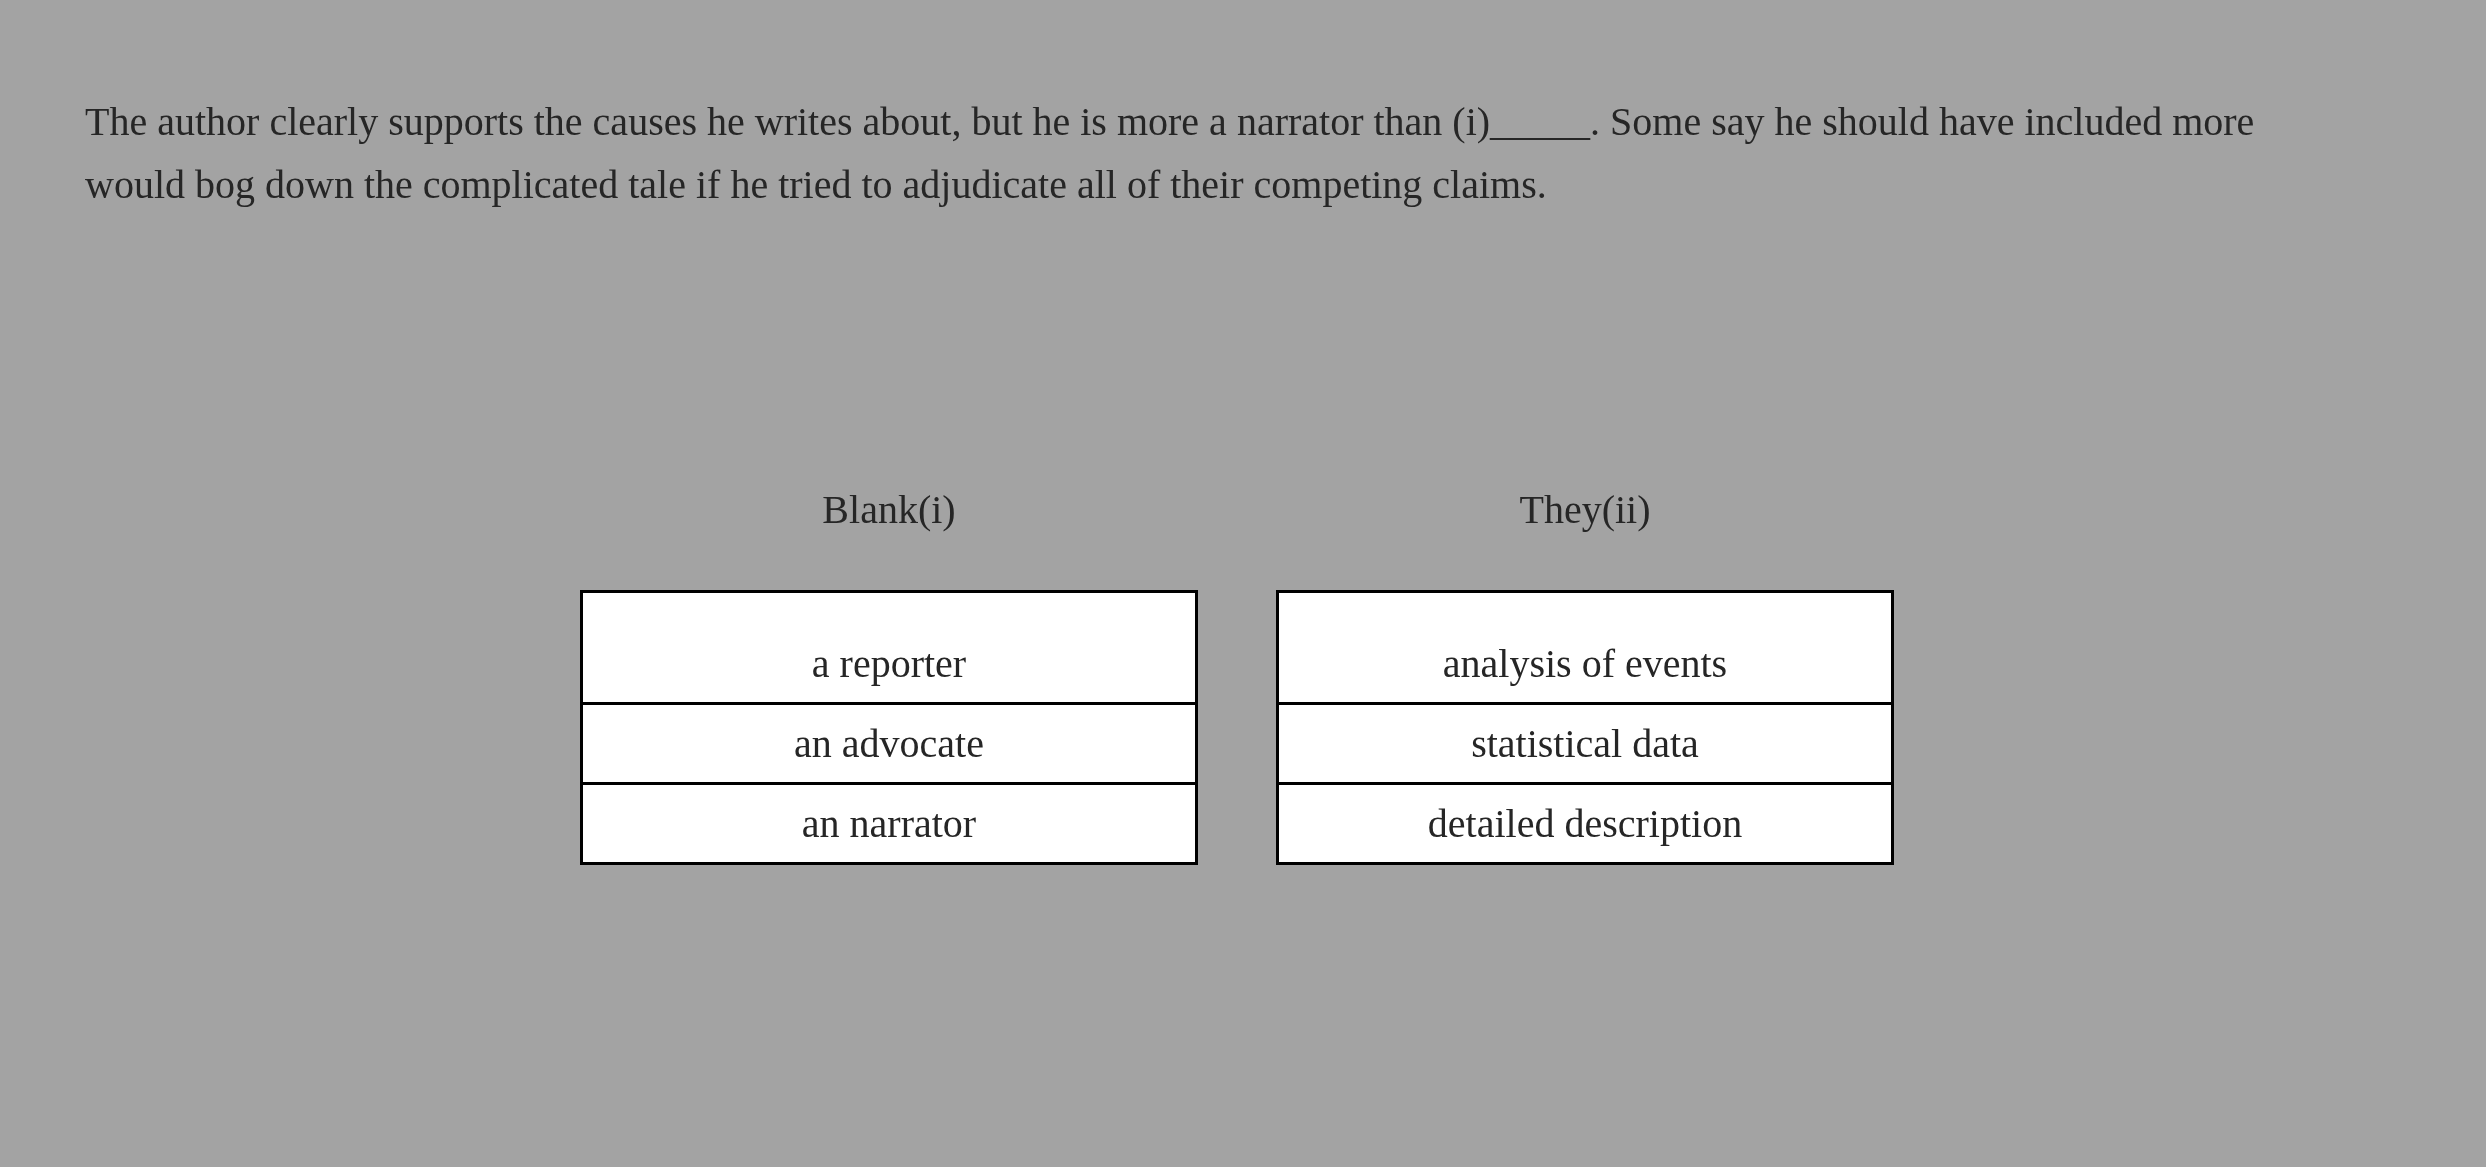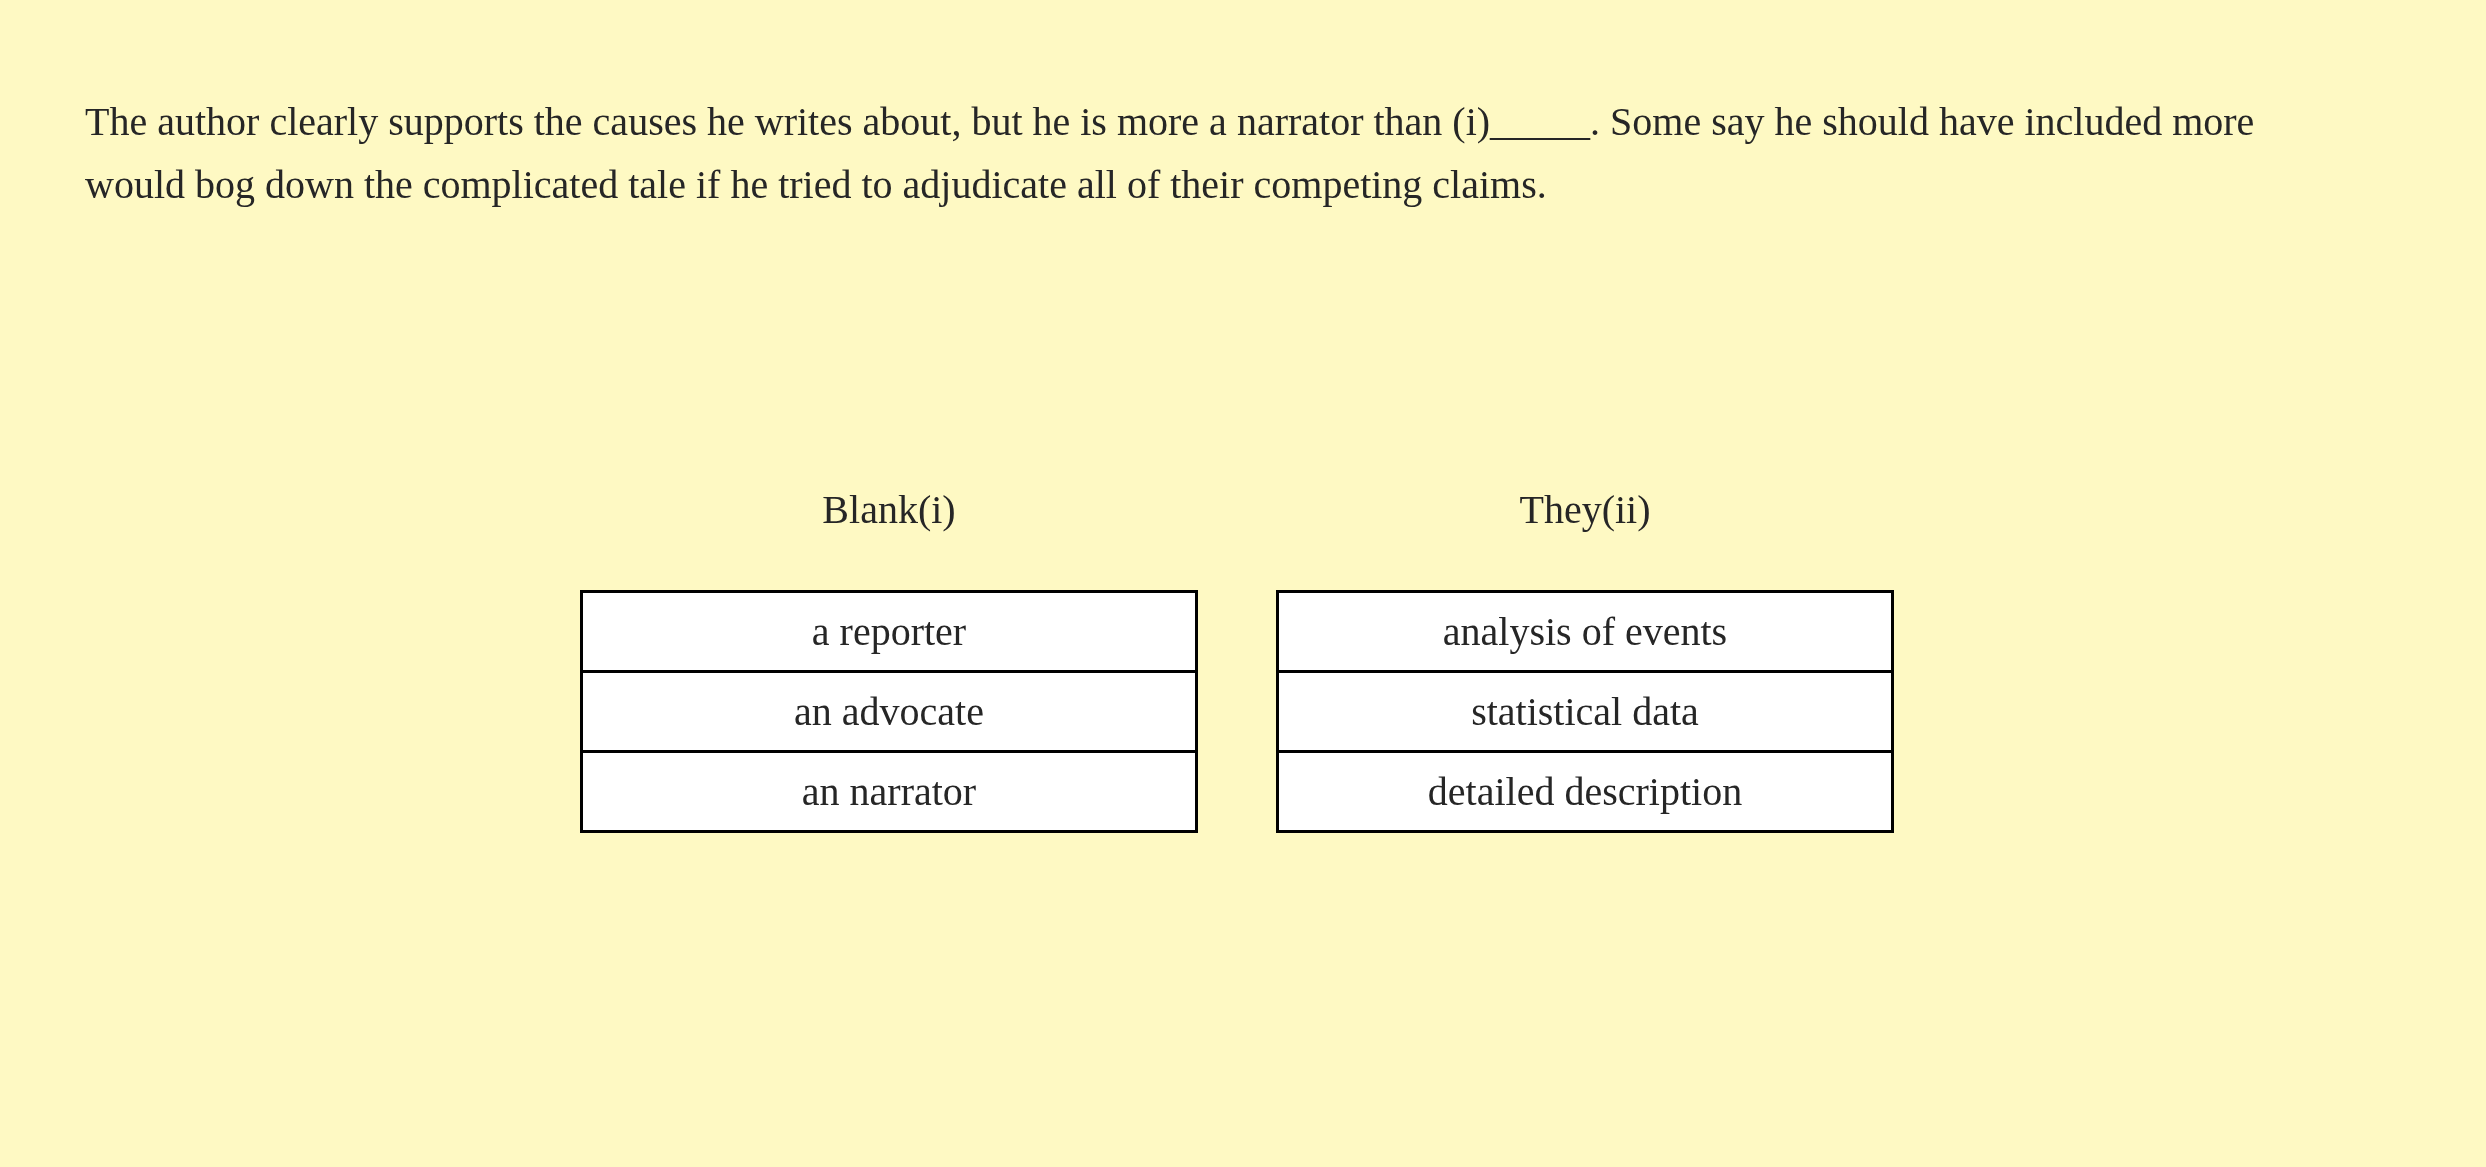--- a/index.html
+++ b/index.html
@@ -4,21 +4,21 @@
 <style>
   html, body {
     margin: 0;
     padding: 0;
     background: #ffffff;
   }
   .page {
     position: relative;
     width: 2486px;
     height: 1167px;
-    background: #fef9c3;
+    background: #a3a3a3;
     overflow: hidden;
     font-family: "Liberation Serif", "DejaVu Serif", serif;
     color: #262626;
   }
   .passage {
     position: absolute;
     left: 85px;
     top: 90px;
     width: 2350px;
     font-size: 40px;
@@ -51,20 +51,21 @@
     display: flex;
     align-items: center;
     justify-content: center;
     font-size: 40px;
     color: #262626;
     border-top: 3px solid #000000;
     cursor: pointer;
   }
   .option-row:first-child {
     border-top: none;
+    margin-top: 32px;
   }
 </style>
 </head>
 <body>
 
 <div class="page">
 
   <div class="passage">
     <div class="passage-line">The author clearly supports the causes he writes about, but he is more a narrator than (i)_____. Some say he should have included more</div>
     <div class="passage-line">would bog down the complicated tale if he tried to adjudicate all of their competing claims.</div>

